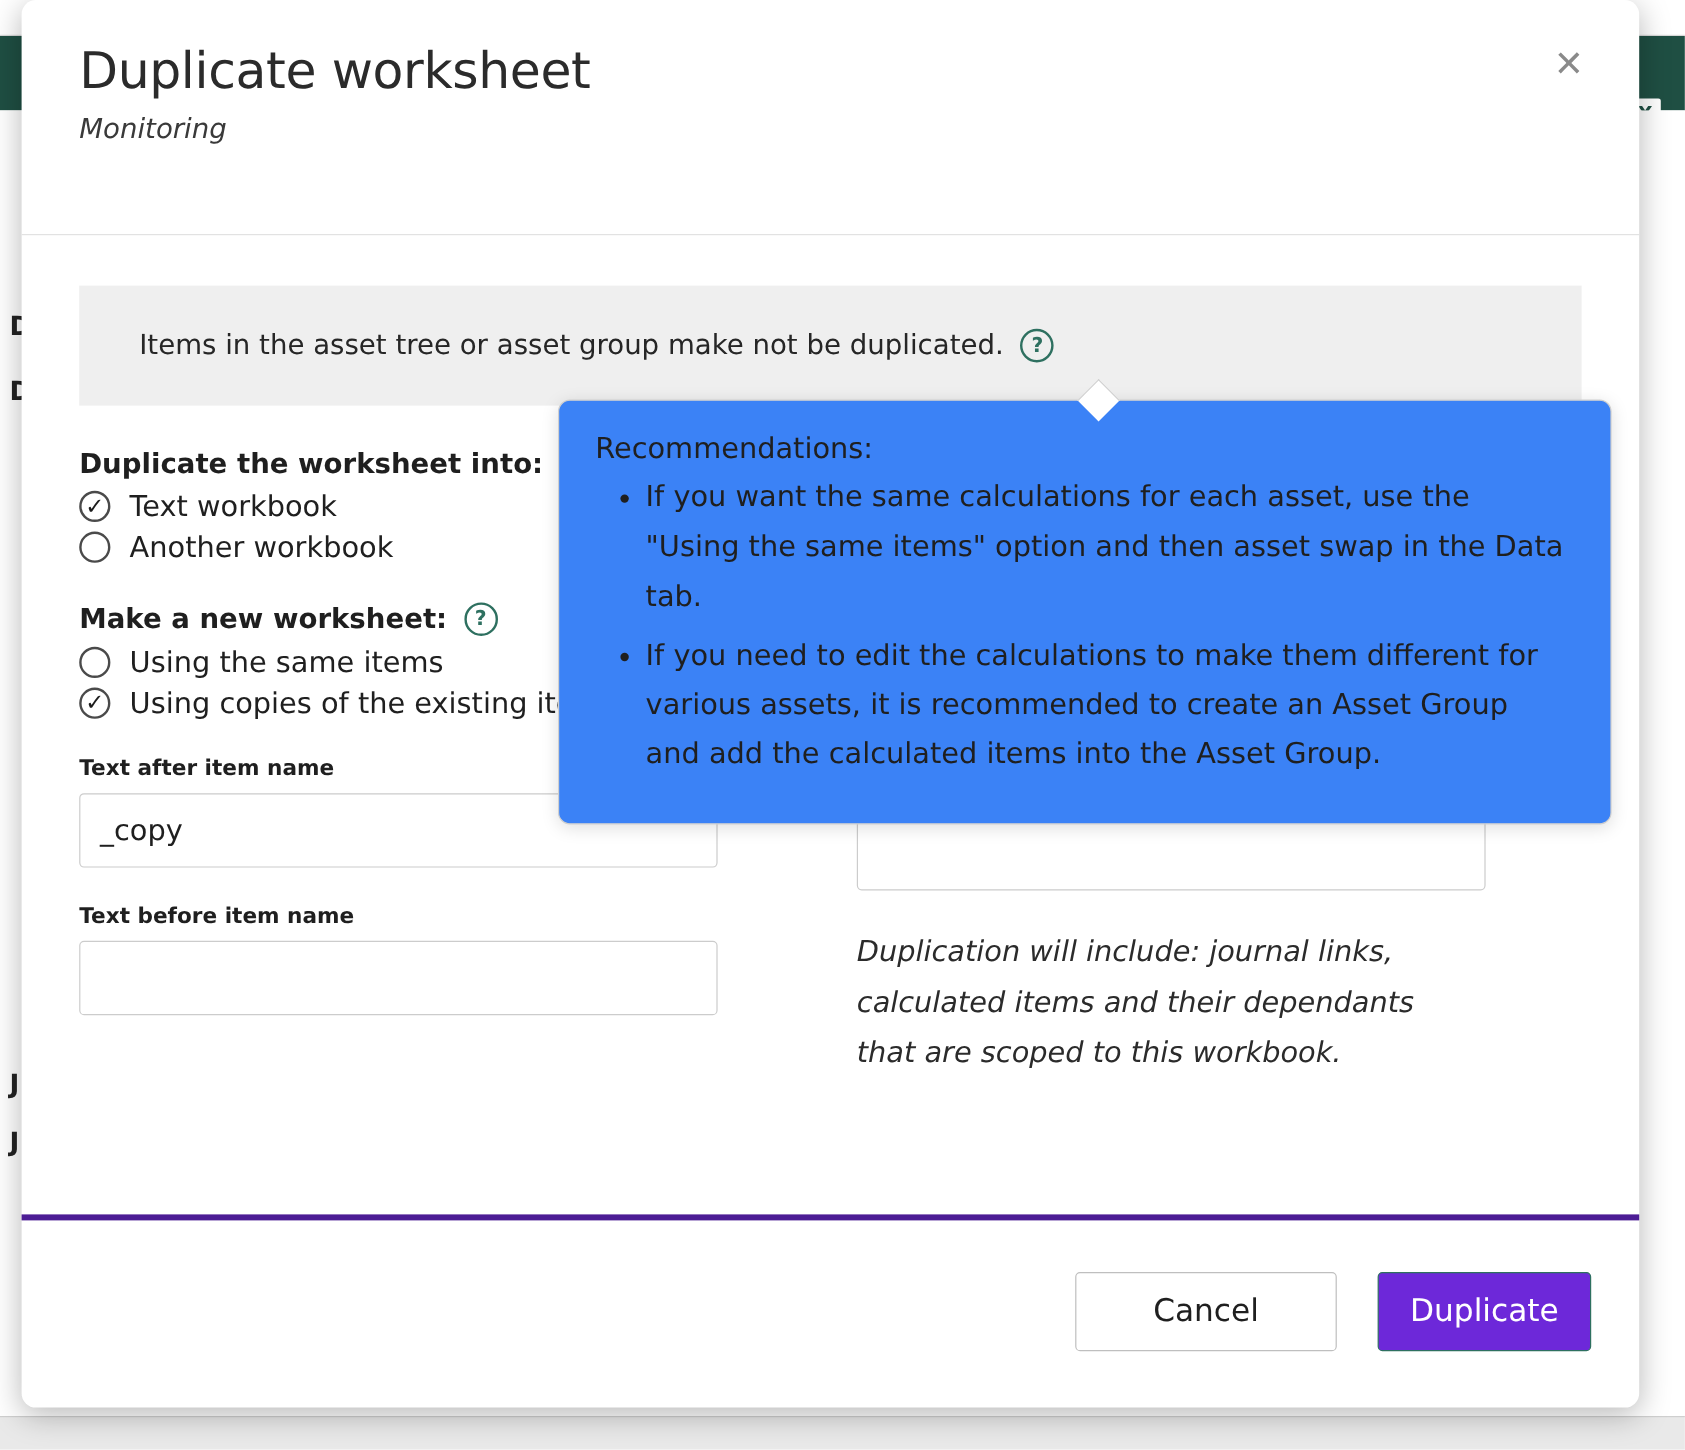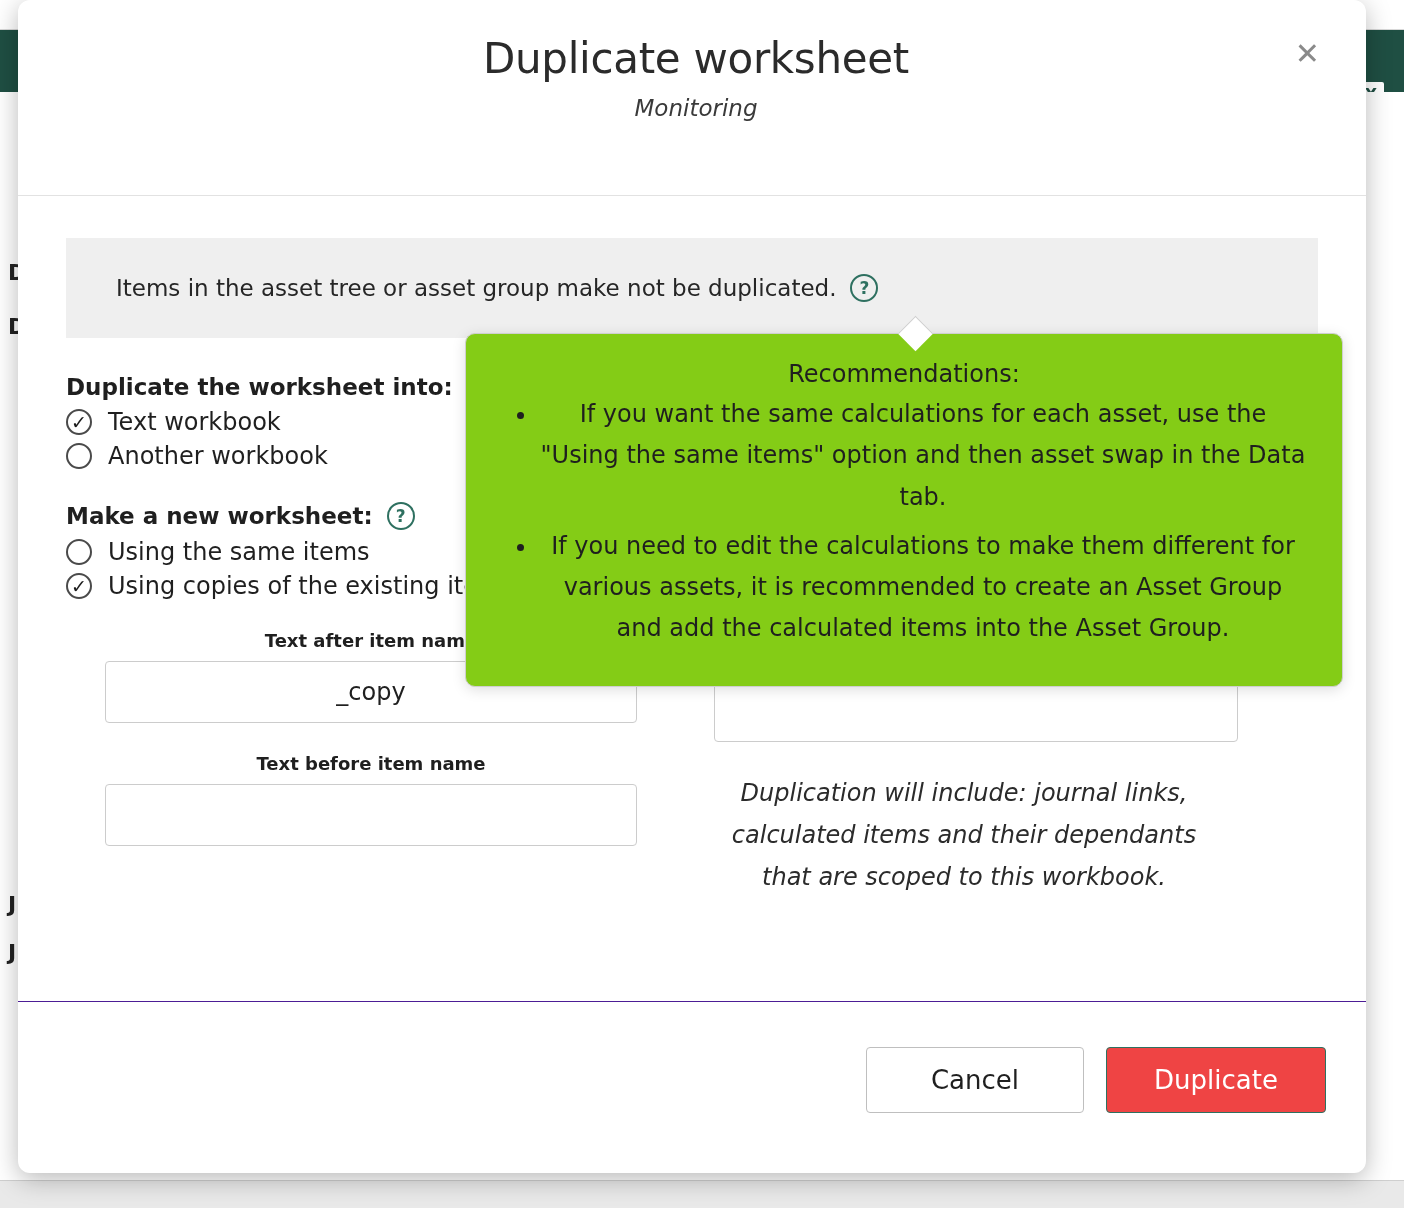--- a/index.html
+++ b/index.html
@@ -1,15 +1,15 @@
 <!DOCTYPE html>
 <html><head>
 <meta charset="utf-8">
 <style>
-  * { box-sizing: border-box; text-align: center; }
+  * { box-sizing: border-box; }
   html, body {
     margin: 0; padding: 0;
     width: 1404px; height: 1208px;
     font-family: "DejaVu Sans", sans-serif;
     background: #ffffff;
     overflow: hidden;
   }
 
   
   #app-background {
@@ -206,56 +206,56 @@
     margin-top: 30px;
     width: 500px;
     font-size: 24px;
     font-style: italic;
     color: #2b2b2b;
     line-height: 1.75;
   }
 
   .modal-footer {
     position: absolute;
-    left: 0; right: 0; bottom: 15px;
+    left: 0; right: 0; bottom: 4px;
     height: 157px;
-    border-top: 1px solid #4c1d95;
+    border-top: 5px solid #4c1d95;
     display: flex;
     align-items: center;
     justify-content: flex-end;
     padding-right: 40px;
-    gap: 22px;
+    gap: 34px;
   }
   .btn {
     font-size: 26px;
     font-family: "DejaVu Sans", sans-serif;
     border-radius: 4px;
     cursor: pointer;
     height: 66px;
   }
   .btn-cancel {
     width: 218px;
     background: #ffffff;
     border: 1px solid #bfbfbf;
     color: #1f1f1f;
   }
   .btn-primary {
-    width: 220px;
-    background: #ef4444;
+    width: 178px;
+    background: #6d28d9;
     border: 1px solid #2e7060;
     color: #ffffff;
   }
 
   
   #tooltip {
     position: absolute;
     left: 447px;
     top: 333px;
     width: 878px;
-    background: #84cc16;
+    background: #3b82f6;
     border: 1px solid #cfcfcf;
     border-radius: 10px;
     box-shadow: 0 3px 14px rgba(0,0,0,0.13);
     padding: 26px 30px 28px 30px;
     z-index: 20;
   }
   #tooltip::before {
     content: "";
     position: absolute;
     top: -13px; left: 437px;

